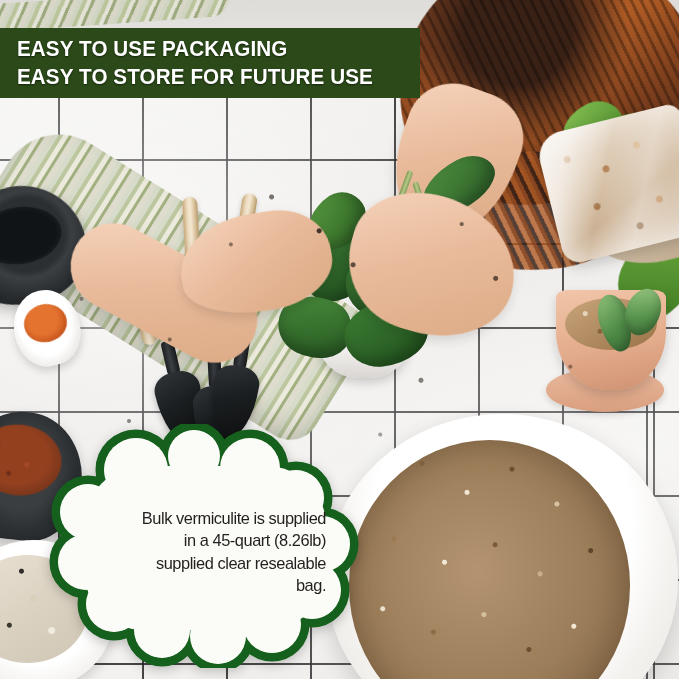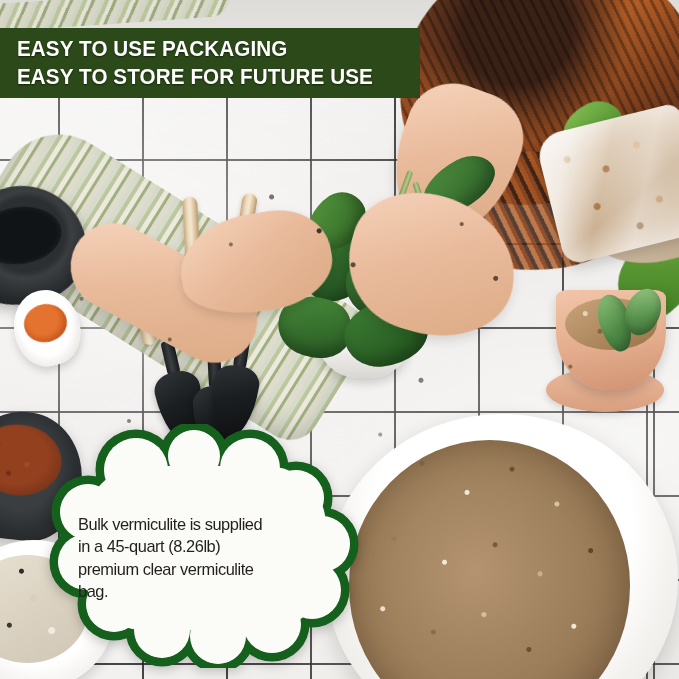--- a/index.html
+++ b/index.html
@@ -346,22 +346,22 @@
     letter-spacing:.1px; white-space:nowrap;
     transform:scaleX(.96); transform-origin:left center;
     text-shadow:0 1px 2px rgba(0,0,0,.55);
   }
 
   
   #callout{ position:absolute; left:44px; top:424px; width:316px; height:244px; }
   #callout svg{ display:block; width:100%; height:100%;
     filter:drop-shadow(0 3px 6px rgba(0,0,0,.22)); }
   #callout-text{
-    position:absolute; left:0; top:12px; width:100%; height:100%;
-    display:flex; flex-direction:column; align-items:flex-start; justify-content:center;
+    position:absolute; left:0; top:6px; width:100%; height:100%;
+    display:flex; flex-direction:column; align-items:flex-end; justify-content:center;
     text-align:center; padding:0 34px; gap:1px;
   }
   .callout-line{
     color:#231f1e; font-size:16.4px; line-height:1.30; font-weight:400;
     letter-spacing:-.45px; white-space:nowrap;
   }
 </style>
 </head>
 <body>
 
@@ -489,18 +489,18 @@
         <circle cx="70" cy="180" r="28"></circle>
         <circle cx="42" cy="138" r="28"></circle>
         <circle cx="44" cy="88" r="28"></circle>
         <rect x="40" y="42" width="242" height="164" rx="60"></rect>
       </g>
     </svg>
 
     <div id="callout-text">
       <div class="callout-line">Bulk vermiculite is supplied</div>
       <div class="callout-line">in a 45-quart (8.26lb)</div>
-      <div class="callout-line">premium clear vermiculite</div>
+      <div class="callout-line">supplied clear resealable</div>
       <div class="callout-line">bag.</div>
     </div>
   </div>
 
 </div>
 
 </body></html>

